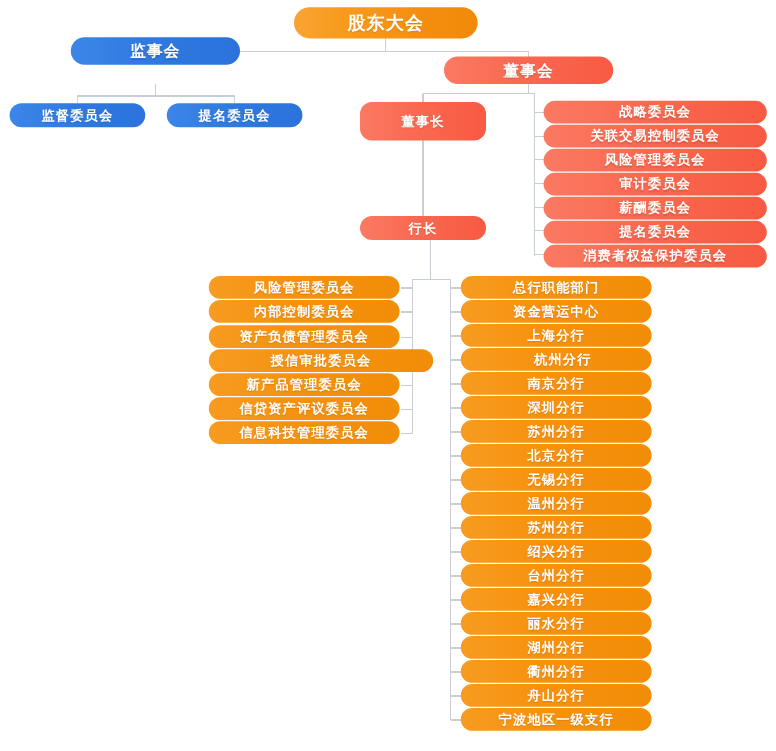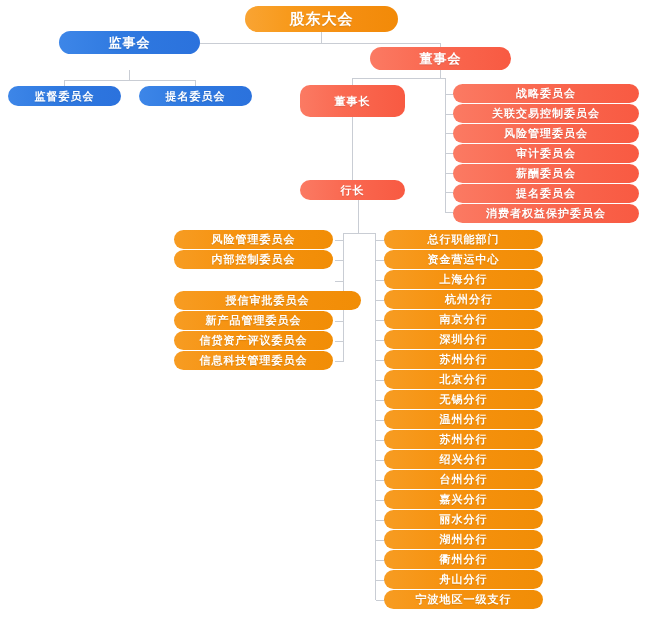--- a/index.html
+++ b/index.html
@@ -193,20 +193,23 @@
   <div class="node red small" style="left:453px; top:204px; width:186px; height:19px;">
     <span>消费者权益保护委员会</span>
   </div>
 
   <div class="node orange-solid small" style="left:174px; top:230px; width:159px; height:19px;">
     <span>风险管理委员会</span>
   </div>
   <div class="node orange-solid small" style="left:174px; top:250px; width:159px; height:19px;">
     <span>内部控制委员会</span>
   </div>
+  <div class="node orange-solid small" style="left:174px; top:271px; width:159px; height:19px;">
+    <span>资产负债管理委员会</span>
+  </div>
   <div class="node orange-solid small" style="left:174px; top:291px; width:187px; height:19px;">
     <span>授信审批委员会</span>
   </div>
   <div class="node orange-solid small" style="left:174px; top:311px; width:159px; height:19px;">
     <span>新产品管理委员会</span>
   </div>
   <div class="node orange-solid small" style="left:174px; top:331px; width:159px; height:19px;">
     <span>信贷资产评议委员会</span>
   </div>
   <div class="node orange-solid small" style="left:174px; top:351px; width:159px; height:19px;">

